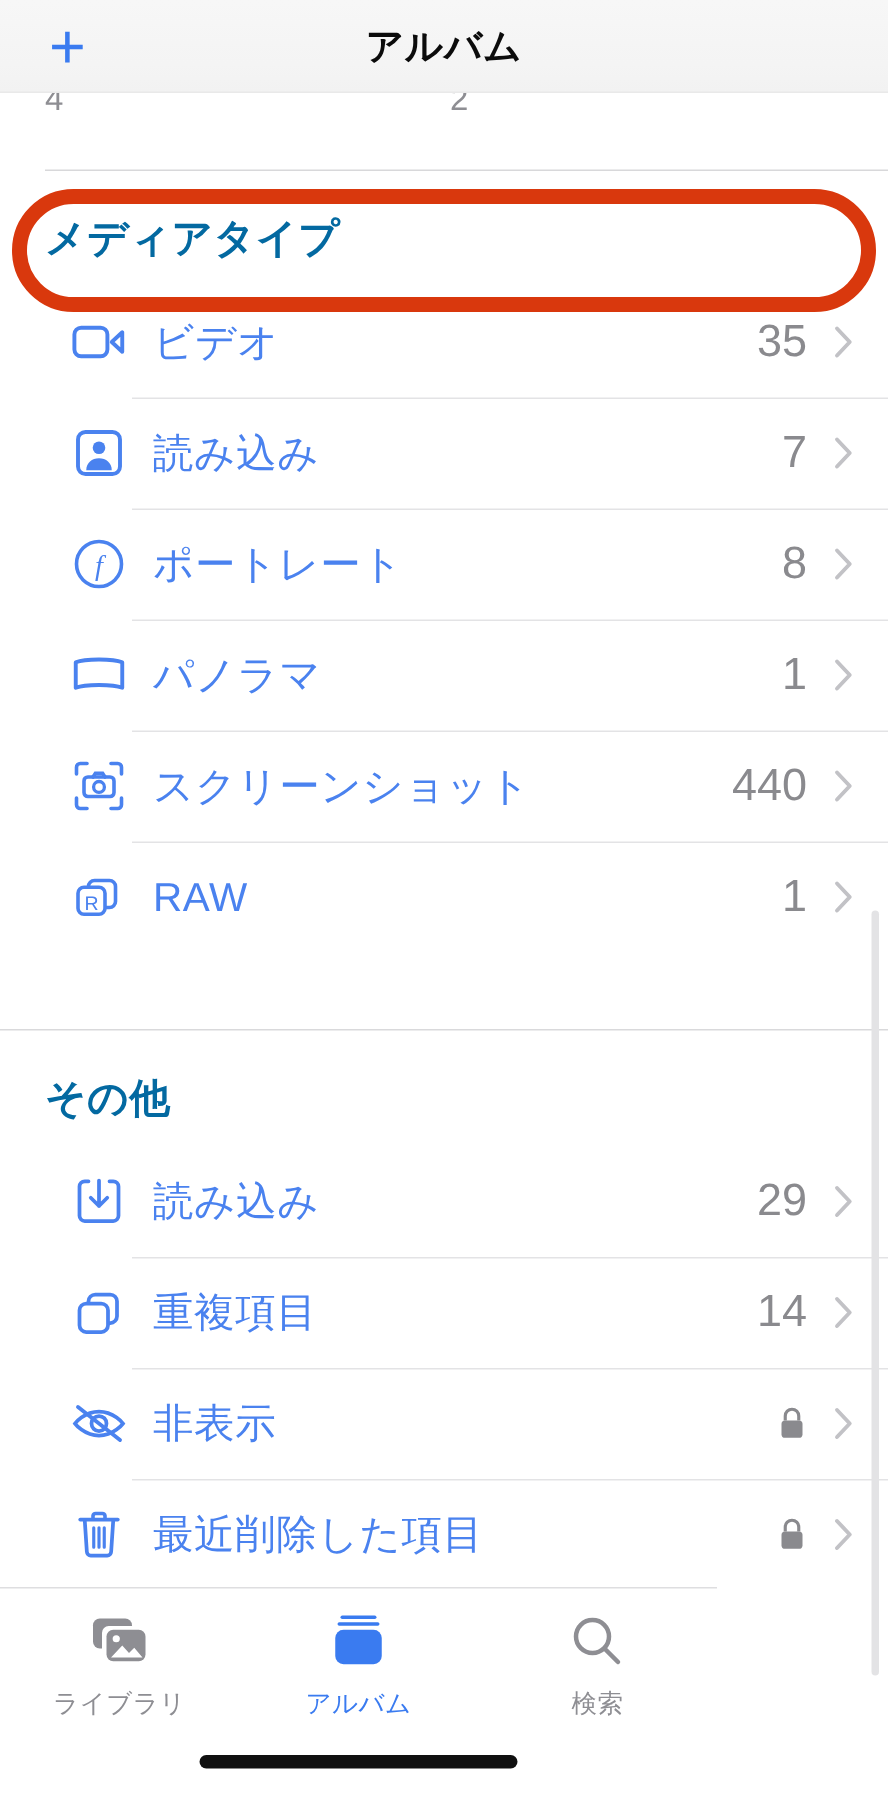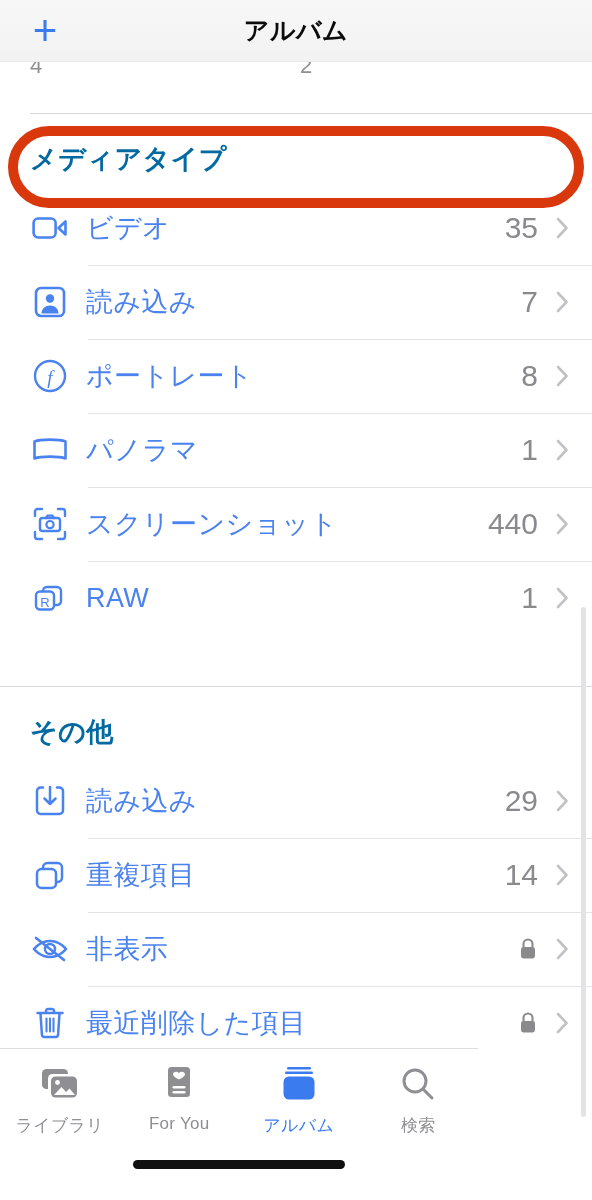--- a/index.html
+++ b/index.html
@@ -47,21 +47,21 @@
   }
 
   .section-title{
     font-size:27px; font-weight:700; color:#0369a1;
     padding:27px 8px 14px 30px; letter-spacing:.5px;
   }
 
   .rows{ }
   .row{
     position:relative; display:flex; align-items:center;
-    height:74px; padding-left:28px; padding-right:22px;
+    height:74px; padding-left:44px; padding-right:22px;
   }
   .row + .row::before{
     content:""; position:absolute; top:0; left:88px; right:0; height:1px; background:#e3e3e5;
   }
   .row .icon{
     width:44px; min-width:44px; height:44px; display:flex; align-items:center; justify-content:center;
     color:#4a82ef;
   }
   .row .label{
     font-size:27px; color:#4a82ef; margin-left:14px; white-space:nowrap; letter-spacing:.4px;
@@ -89,21 +89,21 @@
   }
 
   
   .scrollbar{
     position:absolute; right:6px; top:545px; width:5px; height:510px;
     background:#e3e3e5; border-radius:3px; z-index:25;
   }
 
   
   .tabbar{
-    position:absolute; left:0; bottom:14px; width:478px; height:138px;
+    position:absolute; left:0; bottom:4px; width:478px; height:138px;
     background:#ffffff; border-top:1px solid #dedee0;
     display:flex; align-items:flex-start; padding-top:14px; z-index:30;
   }
   .tab{
     flex:1; display:flex; flex-direction:column; align-items:center; gap:9px;
   }
   .tab .tab-icon{ height:42px; display:flex; align-items:center; justify-content:center; }
   .tab .tab-label{ font-size:17px; color:#8e8e93; letter-spacing:.3px; }
   .tab.active .tab-label{ color:#3a7bf0; }
   .home-indicator{
@@ -347,31 +347,20 @@
         <rect x="3" y="3" width="26" height="20" rx="4.5" fill="#8e8e93"></rect>
         <rect x="9" y="8" width="26" height="20" rx="4.5" fill="#ffffff"></rect>
         <rect x="12" y="10.5" width="26" height="21" rx="4.5" fill="#8e8e93"></rect>
         <path d="M15 29l7.5-8 4.5 5 3.5-3.5 5.5 6.5z" fill="#ffffff"></path>
         <circle cx="18.5" cy="16.5" r="2.4" fill="#ffffff"></circle>
       </svg>
     </span>
     <span class="tab-label">ライブラリ</span>
   </div>
 
-  <div class="tab">
-    <span class="tab-icon">
-      <svg width="36" height="38" viewBox="0 0 36 38">
-        <rect x="7" y="2" width="22" height="30" rx="3.5" fill="#8e8e93"></rect>
-        <path d="M18 13.5c-1.6-3-6-2-6 1.2 0 2.6 3.6 4.8 6 6.3 2.4-1.5 6-3.7 6-6.3 0-3.2-4.4-4.2-6-1.2z" fill="#ffffff" transform="translate(0,-5) scale(1,0.85) translate(0,2)"></path>
-        <rect x="11.5" y="21" width="13" height="2.6" rx="1.3" fill="#ffffff"></rect>
-        <rect x="11.5" y="26" width="13" height="2.6" rx="1.3" fill="#ffffff"></rect>
-      </svg>
-    </span>
-    <span class="tab-label">For You</span>
-  </div>
 
   <div class="tab active">
     <span class="tab-icon">
       <svg width="42" height="38" viewBox="0 0 42 38">
         <rect x="9" y="2" width="24" height="2.4" rx="1.2" fill="#3a7bf0"></rect>
         <rect x="7" y="6.5" width="28" height="2.4" rx="1.2" fill="#3a7bf0"></rect>
         <rect x="5.5" y="11.5" width="31" height="23" rx="5.5" fill="#3a7bf0"></rect>
       </svg>
     </span>
     <span class="tab-label">アルバム</span>

